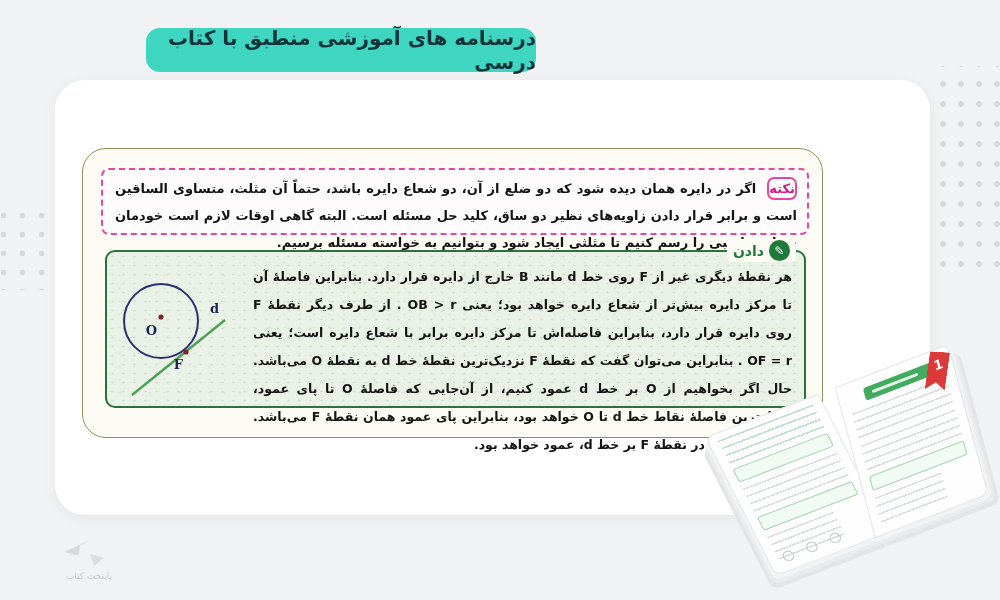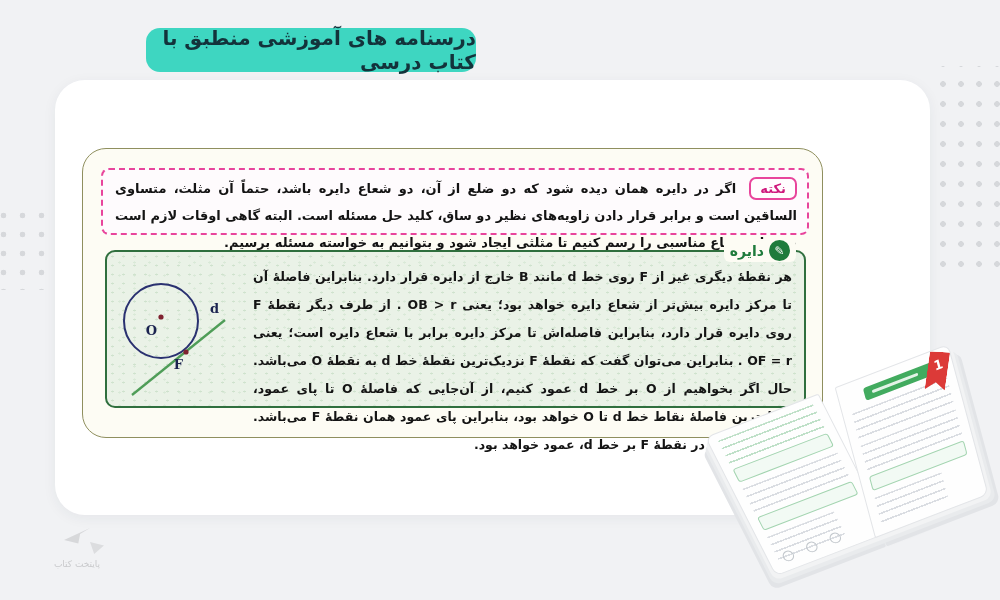--- a/index.html
+++ b/index.html
@@ -9,21 +9,21 @@
     background:#f1f2f4;
     font-family:"DejaVu Sans", sans-serif;
   }
   
   .dots { position:absolute; background-image:radial-gradient(circle, #d6d8db 2.6px, transparent 3.1px); }
   .dots-right { left:928px; top:66px; width:76px; height:206px; background-size:18px 20px; background-position:6px 8px; }
   .dots-left  { left:-8px; top:202px; width:58px; height:88px; background-size:19px 19px; background-position:2px 4px; }
 
   
   .banner {
-    position:absolute; left:146px; top:28px; width:330px; height:44px;
+    position:absolute; left:146px; top:28px; width:390px; height:44px;
     background:#3ed6c1; border-radius:14px;
     display:flex; align-items:center; justify-content:center;
     color:#13333b; font-weight:bold; font-size:20px; direction:rtl;
   }
 
   
   .card {
     position:absolute; left:55px; top:80px; width:875px; height:435px;
     background:#ffffff; border-radius:30px;
     box-shadow:0 3px 14px rgba(40,50,60,.06);
@@ -40,21 +40,21 @@
     position:absolute; left:18px; right:13px; top:19px; height:67px;
     border:2px dashed #e8459c; border-radius:8px; background:#fefbfd;
   }
   .note-text {
     direction:rtl; padding:5px 10px 0 12px;
     font-size:13px; font-weight:bold; line-height:27px; color:#141414;
     text-align:justify;
   }
   .note-pill {
     display:inline-block; border:2px solid #e8459c; color:#cf1a7d;
-    border-radius:7px; padding:0 9px; line-height:19px; font-size:13px;
+    border-radius:7px; padding:0 0; line-height:19px; font-size:13px;
     background:#fffdfe; margin-left:6px;
   }
 
   
   .proof-box {
     position:absolute; left:22px; right:16px; top:101px; height:158px;
     border:2.5px solid #2f6f3e; border-radius:10px;
     background-color:#eaf2e7;
     background-image:
       radial-gradient(#cfe2cd 1px, transparent 1.4px),
@@ -75,21 +75,21 @@
 
   .proof-content { display:flex; direction:rtl; padding:11px 12px 6px 6px; height:100%; }
   .proof-text {
     flex:1; font-size:12.5px; font-weight:bold; line-height:28px;
     color:#141414; text-align:justify;
   }
   .figure-wrap { width:140px; position:relative; }
   .figure-wrap svg { position:absolute; top:6px; left:2px; }
 
   
-  .watermark { position:absolute; left:42px; top:528px; width:70px; text-align:center; }
+  .watermark { position:absolute; left:42px; top:540px; width:70px; text-align:right; }
   .wm-glyph-a { width:26px; height:20px; background:#d7d8da; margin:0 auto;
     clip-path:polygon(100% 0, 0 60%, 55% 78%, 62% 30%); }
   .wm-glyph-b { width:14px; height:12px; background:#dcdddf; margin:-6px 8px 0 auto;
     clip-path:polygon(0 0, 100% 30%, 30% 100%); }
   .wm-text { margin-top:5px; font-size:9px; color:#c9cacc; direction:rtl; }
 
   
   .book { position:absolute; left:731px; top:384px; width:258px; height:190px;
     transform:rotate(-21deg); z-index:5; }
   .book::before { content:""; position:absolute; left:10px; top:120px; width:230px; height:50px;
@@ -133,21 +133,21 @@
       <p class="note-text">
         <span class="note-pill">نکته</span>
         <span>اگر در دایره همان دیده شود که دو ضلع از آن، دو شعاع دایره باشد، حتماً آن مثلث، متساوی الساقین است و برابر قرار دادن زاویه‌های نظیر دو ساق،</span>
         <span>کلید حل مسئله است. البته گاهی اوقات لازم است خودمان شعاع مناسبی را رسم کنیم تا مثلثی ایجاد شود و بتوانیم به خواسته مسئله برسیم.</span>
       </p>
     </div>
 
     <div class="proof-box">
       <div class="proof-badge">
         <span class="badge-circle">✎</span>
-        <span class="badge-label">دایره</span>
+        <span class="badge-label">دادن</span>
       </div>
       <div class="proof-content">
         <p class="proof-text">
           <span>هر نقطهٔ دیگری غیر از F روی خط d مانند B خارج از دایره قرار دارد. بنابراین فاصلهٔ آن تا مرکز دایره بیش‌تر از شعاع دایره</span>
           <span>خواهد بود؛ یعنی OB &gt; r . از طرف دیگر نقطهٔ F روی دایره قرار دارد، بنابراین فاصله‌اش تا مرکز دایره برابر با شعاع دایره</span>
           <span>است؛ یعنی OF = r . بنابراین می‌توان گفت که نقطهٔ F نزدیک‌ترین نقطهٔ خط d به نقطهٔ O می‌باشد. حال اگر بخواهیم</span>
           <span>از O بر خط d عمود کنیم، از آن‌جایی که فاصلهٔ O تا پای عمود، کوتاه‌ترین فاصلهٔ نقاط خط d تا O خواهد بود، بنابراین</span>
           <span>پای عمود همان نقطهٔ F می‌باشد. پس شعاع OF در نقطهٔ F بر خط d، عمود خواهد بود.</span>
         </p>
         <div class="figure-wrap">

